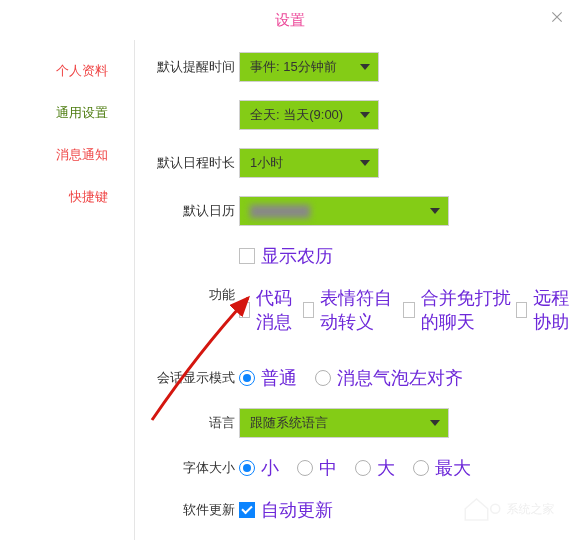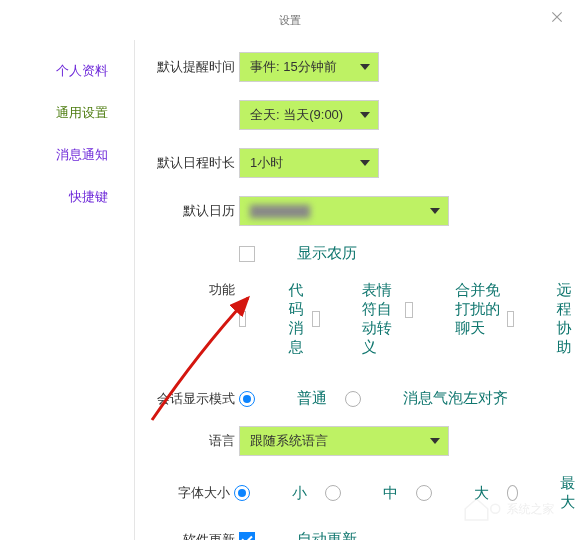--- a/index.html
+++ b/index.html
@@ -1,37 +1,37 @@
 <!DOCTYPE html>
 <html><head>
   <meta charset="utf-8">
   <style>
     * { margin: 0; padding: 0; box-sizing: border-box; font-family: "Microsoft YaHei", "PingFang SC", sans-serif; }
     body { width: 580px; height: 540px; background: #fff; position: relative; overflow: hidden; }
     .title-bar { height: 40px; display: flex; align-items: center; justify-content: center; position: relative; }
-    .title { font-size: 11px; color: #737373; }
+    .title { font-size: 15px; color: #ec4899; }
     .close { position: absolute; right: 12px; top: 10px; width: 18px; height: 18px; cursor: pointer; color: #999; }
     .close svg { width: 14px; height: 14px; }
     .body { display: flex; height: calc(100% - 40px); }
     .sidebar { width: 135px; border-right: 1px solid #e5e5e5; padding-top: 10px; }
-    .nav-item { text-align: right; padding: 12px 26px 12px 0; font-size: 13px; color: #6d28d9; cursor: pointer; }
+    .nav-item { text-align: right; padding: 12px 26px 12px 0; font-size: 13px; color: #ef4444; cursor: pointer; }
     .nav-item.active { color: #4d7c0f; }
     .content { flex: 1; padding: 12px 0 0 0; overflow-y: auto; }
     .row { display: flex; align-items: center; margin-bottom: 18px; }
     .row-label { width: 100px; text-align: right; font-size: 13px; color: #333; margin-right: 4px; }
     .row-ctrl { flex: 1; display: flex; align-items: center; gap: 18px; }
-    .select { border: 1px solid #d0d0d0; height: 30px; line-height: 28px; padding: 0 28px 0 10px; font-size: 13px; color: #333; min-width: 140px; position: relative; background: #bef264; cursor: pointer; }
+    .select { border: 1px solid #d0d0d0; height: 30px; line-height: 28px; padding: 0 28px 0 10px; font-size: 13px; color: #333; min-width: 140px; position: relative; background: #84cc16; cursor: pointer; }
     .select.wide { min-width: 210px; }
     .caret { position: absolute; right: 8px; top: 50%; transform: translateY(-50%); width: 0; height: 0; border-left: 5px solid transparent; border-right: 5px solid transparent; border-top: 6px solid #333; }
     .blur { filter: blur(3px); color: #888; display: inline-block; }
     .checkbox, .radio { display: flex; align-items: center; gap: 6px; cursor: pointer; }
     .checkbox-box { width: 16px; height: 16px; border: 1px solid #c0c0c0; display: flex; align-items: center; justify-content: center; background: #fff; }
     .checkbox-box.checked { background: #0b84ff; border-color: #0b84ff; }
     .checkbox-box.checked::after { content: ""; width: 4px; height: 8px; border: solid #fff; border-width: 0 2px 2px 0; transform: rotate(45deg) translate(-1px, -1px); }
-    .checkbox-label, .radio-label { font-size: 15px; color: #0f766e; margin-left: 36px; }
+    .checkbox-label, .radio-label { font-size: 18px; color: #6d28d9; }
     .radio-dot { width: 16px; height: 16px; border: 1px solid #b0b0b0; border-radius: 50%; display: flex; align-items: center; justify-content: center; background: #fff; }
     .radio-dot.checked { border-color: #0b84ff; }
     .radio-dot.checked::after { content: ""; width: 8px; height: 8px; border-radius: 50%; background: #0b84ff; }
     .chk-stack .checkbox { margin-bottom: 14px; }
     .chk-stack .checkbox:last-child { margin-bottom: 0; }
     .arrow-overlay { position: absolute; pointer-events: none; z-index: 10; }
     .watermark { position: absolute; right: 6px; bottom: 6px; opacity: 0.25; pointer-events: none; }
     .watermark svg { width: 120px; height: 50px; }
     .watermark-text { font-size: 16px; fill: #bbb; font-family: "Microsoft YaHei"; }
   </style>

